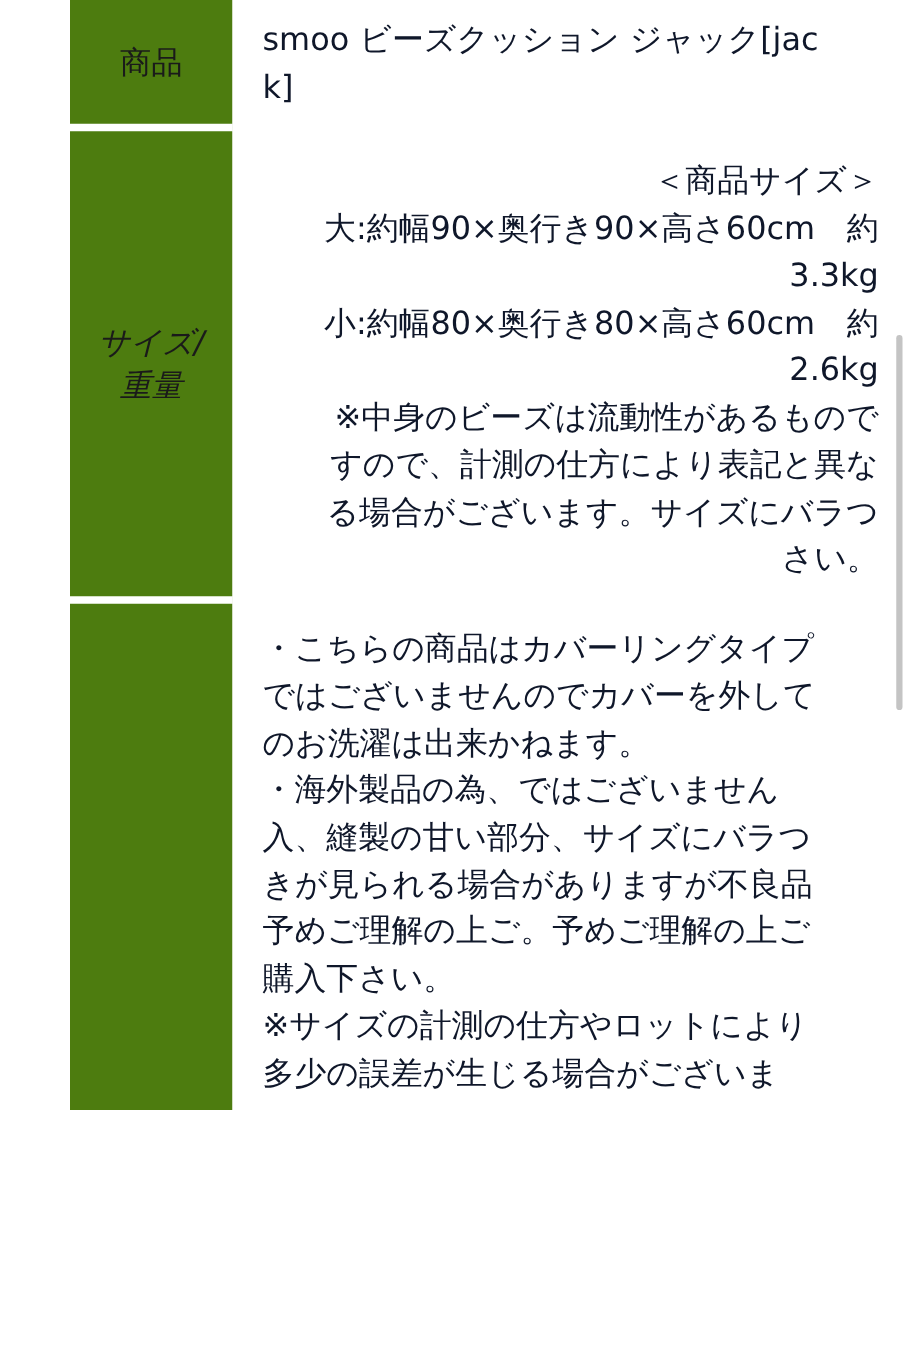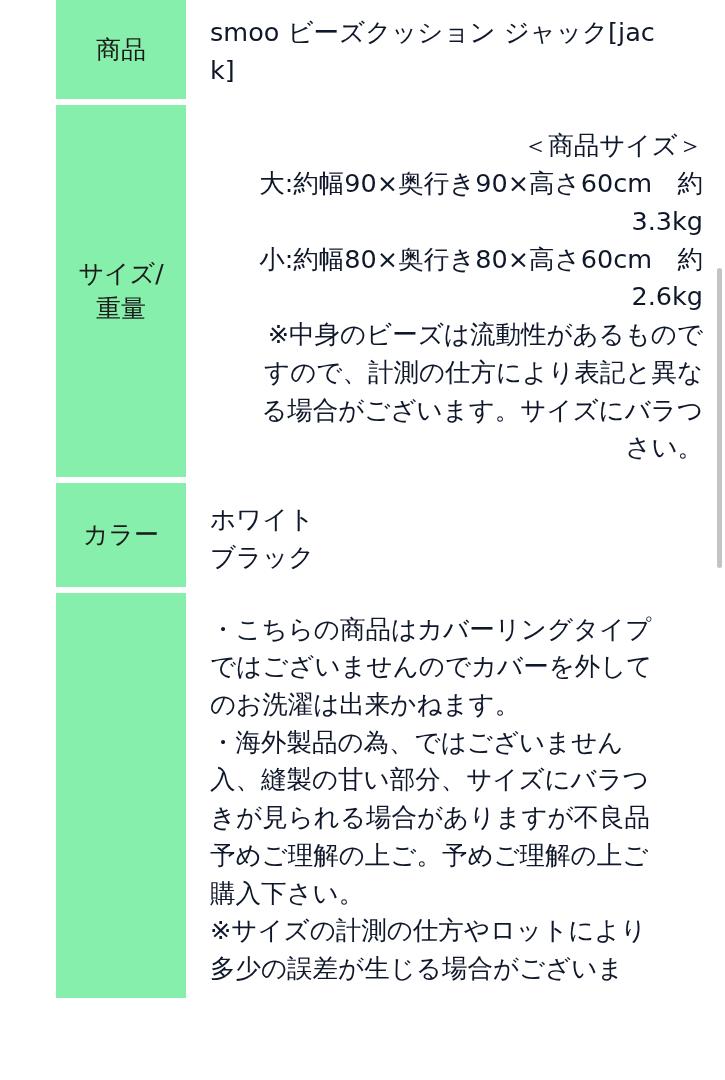--- a/index.html
+++ b/index.html
@@ -26,21 +26,21 @@
     width: 665px;
     margin-left: 56px;
     margin-top: 0;
     table-layout: fixed;
   }
   table.spec-table tr {
     vertical-align: middle;
   }
   td.label-cell {
     width: 122px;
-    background: #86efac;
+    background: #4d7c0f;
     text-align: center;
     font-size: 25px;
     line-height: 1.42;
     color: #1a1a1a;
     padding: 6px 4px;
     border-bottom: 6px solid #ffffff;
     vertical-align: middle;
   }
   td.value-cell {
     background: #ffffff;
@@ -92,43 +92,36 @@
     <tbody>
       <tr class="row-item">
         <td class="label-cell">商品</td>
         <td class="value-cell">
           <span class="line">smoo ビーズクッション ジャック[jac</span>
           <span class="line">k]</span>
         </td>
       </tr>
 
       <tr class="row-size">
-        <td class="label-cell" style="white-space: pre-line;">サイズ/
+        <td class="label-cell" style="white-space: pre-line; font-style: italic;">サイズ/
 重量</td>
         <td class="value-cell">
           <span class="line">＜商品サイズ＞</span>
           <span class="line">大:約幅90×奥行き90×高さ60cm　約</span>
           <span class="line">3.3kg</span>
           <span class="line">小:約幅80×奥行き80×高さ60cm　約</span>
           <span class="line">2.6kg</span>
           <span class="line">※中身のビーズは流動性があるもので</span>
           <span class="line">すので、計測の仕方により表記と異な</span>
           <span class="line">る場合がございます。サイズにバラつ</span>
           <span class="line">さい。</span>
         </td>
       </tr>
 
 
-      <tr class="row-color">
-        <td class="label-cell">カラー</td>
-        <td class="value-cell">
-          <span class="line">ホワイト</span>
-          <span class="line">ブラック</span>
-        </td>
-      </tr>
 
       <tr class="row-notes">
         <td class="label-cell"></td>
         <td class="value-cell">
           <span class="line">・こちらの商品はカバーリングタイプ</span>
           <span class="line">ではございませんのでカバーを外して</span>
           <span class="line">のお洗濯は出来かねます。</span>
           <span class="line">・海外製品の為、ではございません</span>
           <span class="line">入、縫製の甘い部分、サイズにバラつ</span>
           <span class="line">きが見られる場合がありますが不良品</span>

